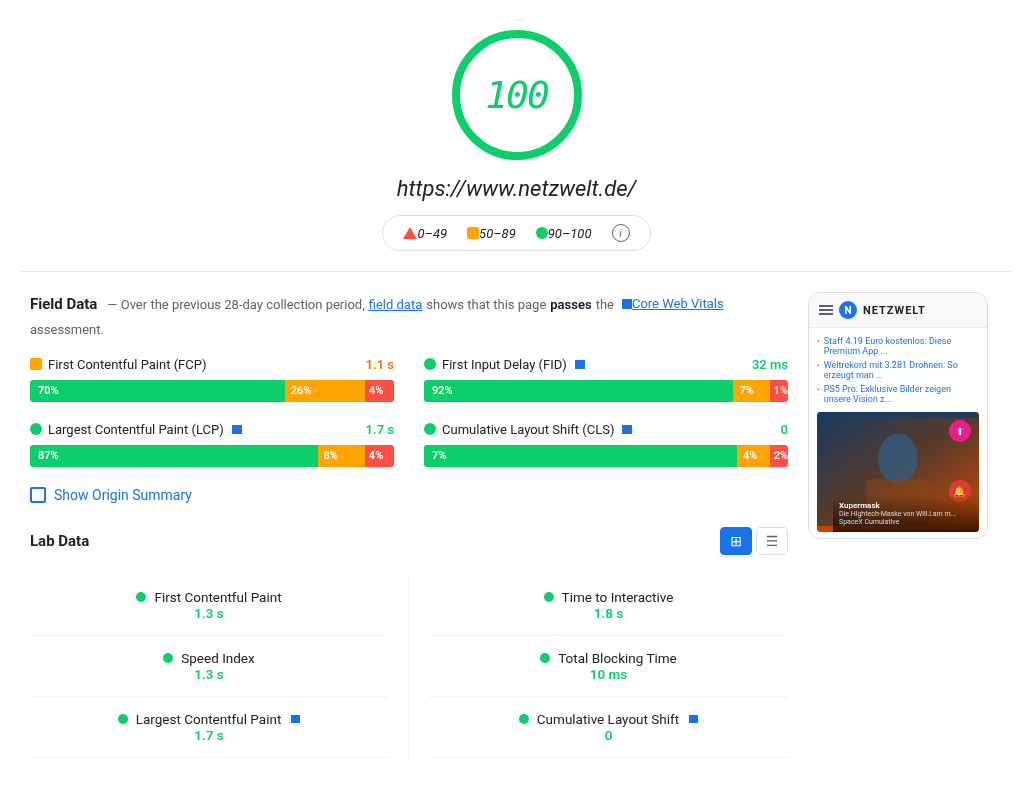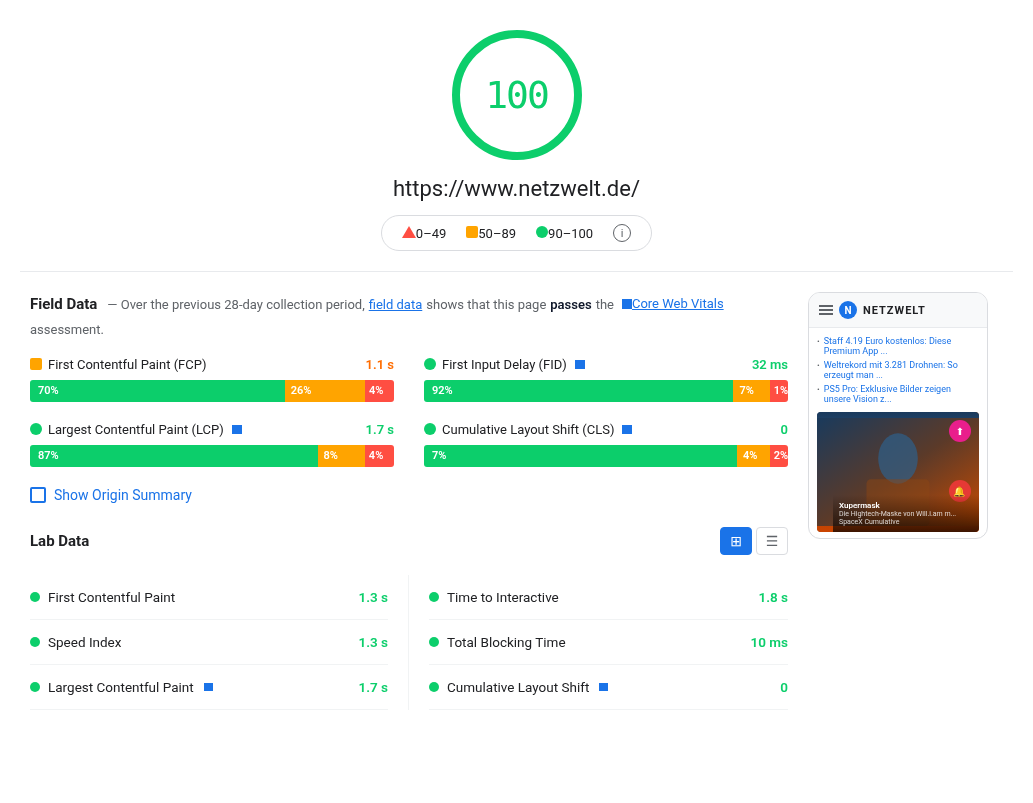--- a/index.html
+++ b/index.html
@@ -8,20 +8,21 @@
       background: #fff;
       color: #202124;
       font-size: 14px;
     }
 
     .score-section {
       display: flex;
       flex-direction: column;
       align-items: center;
       padding: 30px 7px 20px;
+      font-style: italic;
     }
 
     .score-circle {
       width: 130px;
       height: 130px;
       border-radius: 50%;
       border: 8px solid #0cce6b;
       display: flex;
       align-items: center;
       justify-content: center;
@@ -48,21 +49,21 @@
       align-items: center;
       gap: 20px;
       border: 1px solid #dadce0;
       border-radius: 20px;
       padding: 8px 20px;
       font-size: 13px;
     }
 
     .legend-item {
       display: flex;
-      align-items: flex-start;
+      align-items: center;
     }
 
     .legend-triangle {
       width: 0;
       height: 0;
       border-left: 7px solid transparent;
       border-right: 7px solid transparent;
       border-bottom: 12px solid #ff4e42;
     }
 
@@ -304,20 +305,21 @@
     .toggle-btn.active .toggle-icon {
       color: white;
     }
 
     .lab-metric-row {
       display: flex;
       align-items: center;
       justify-content: space-between;
       padding: 14px 0;
       border-bottom: 1px solid #f1f3f4;
+      flex-direction: column;
     }
 
     .lab-metric-left {
       display: flex;
       align-items: center;
       gap: 8px;
       font-size: 13.5px;
     }
 
     .lab-dot-green {

